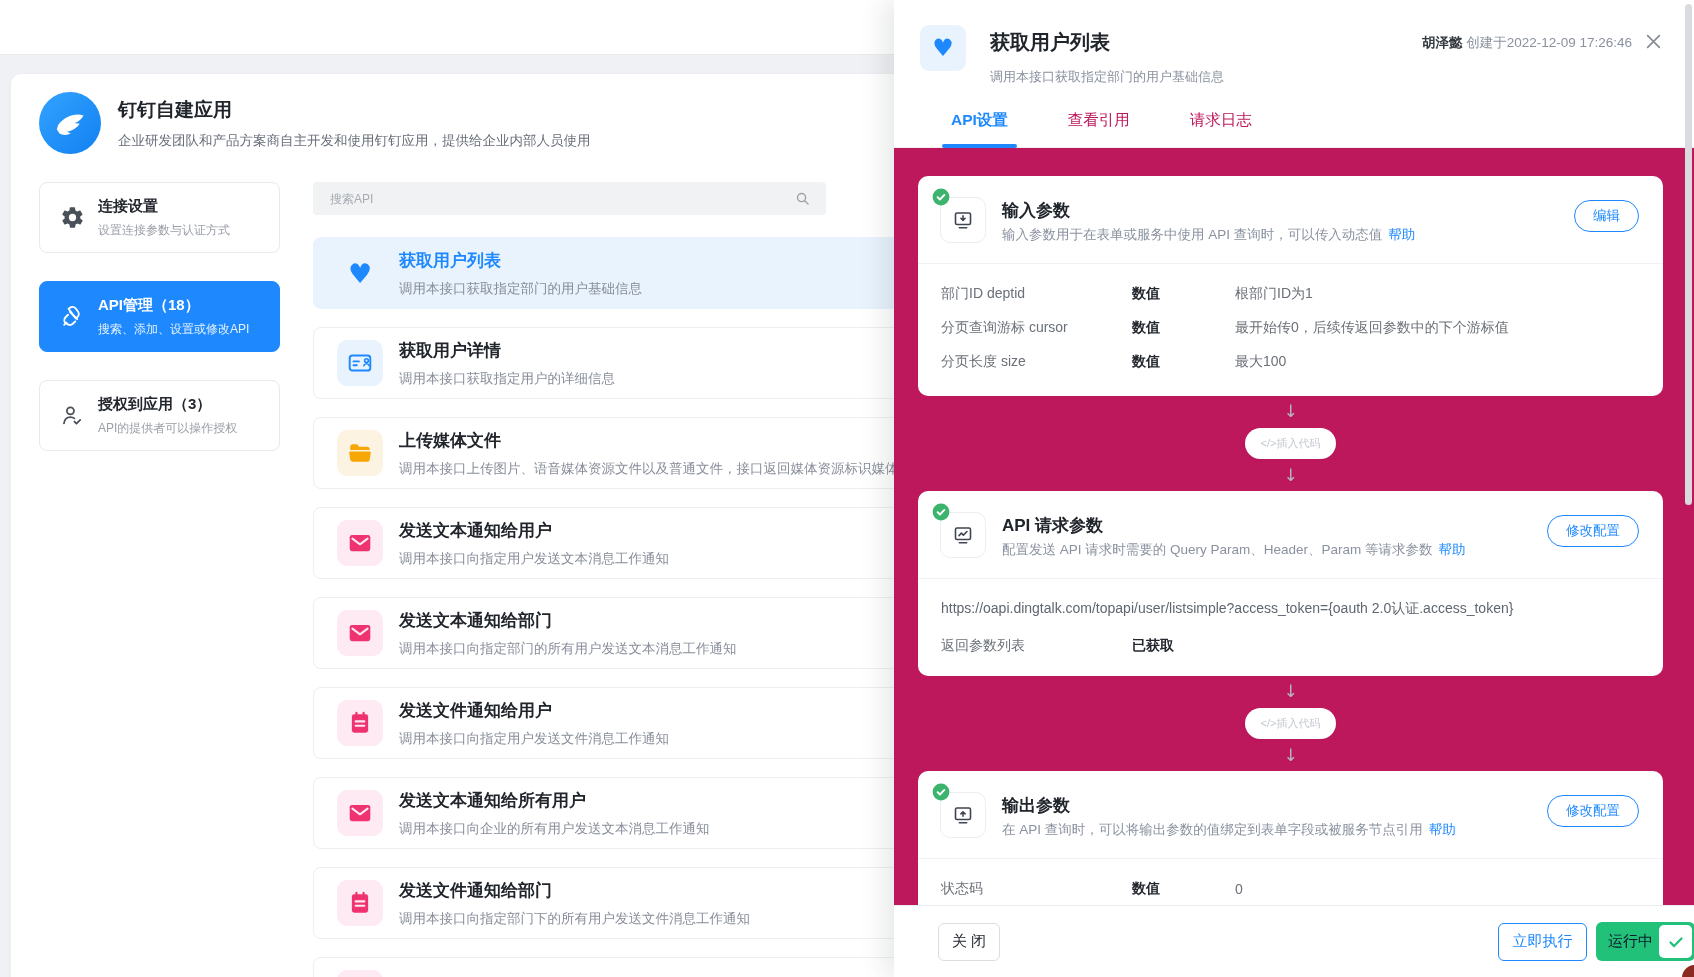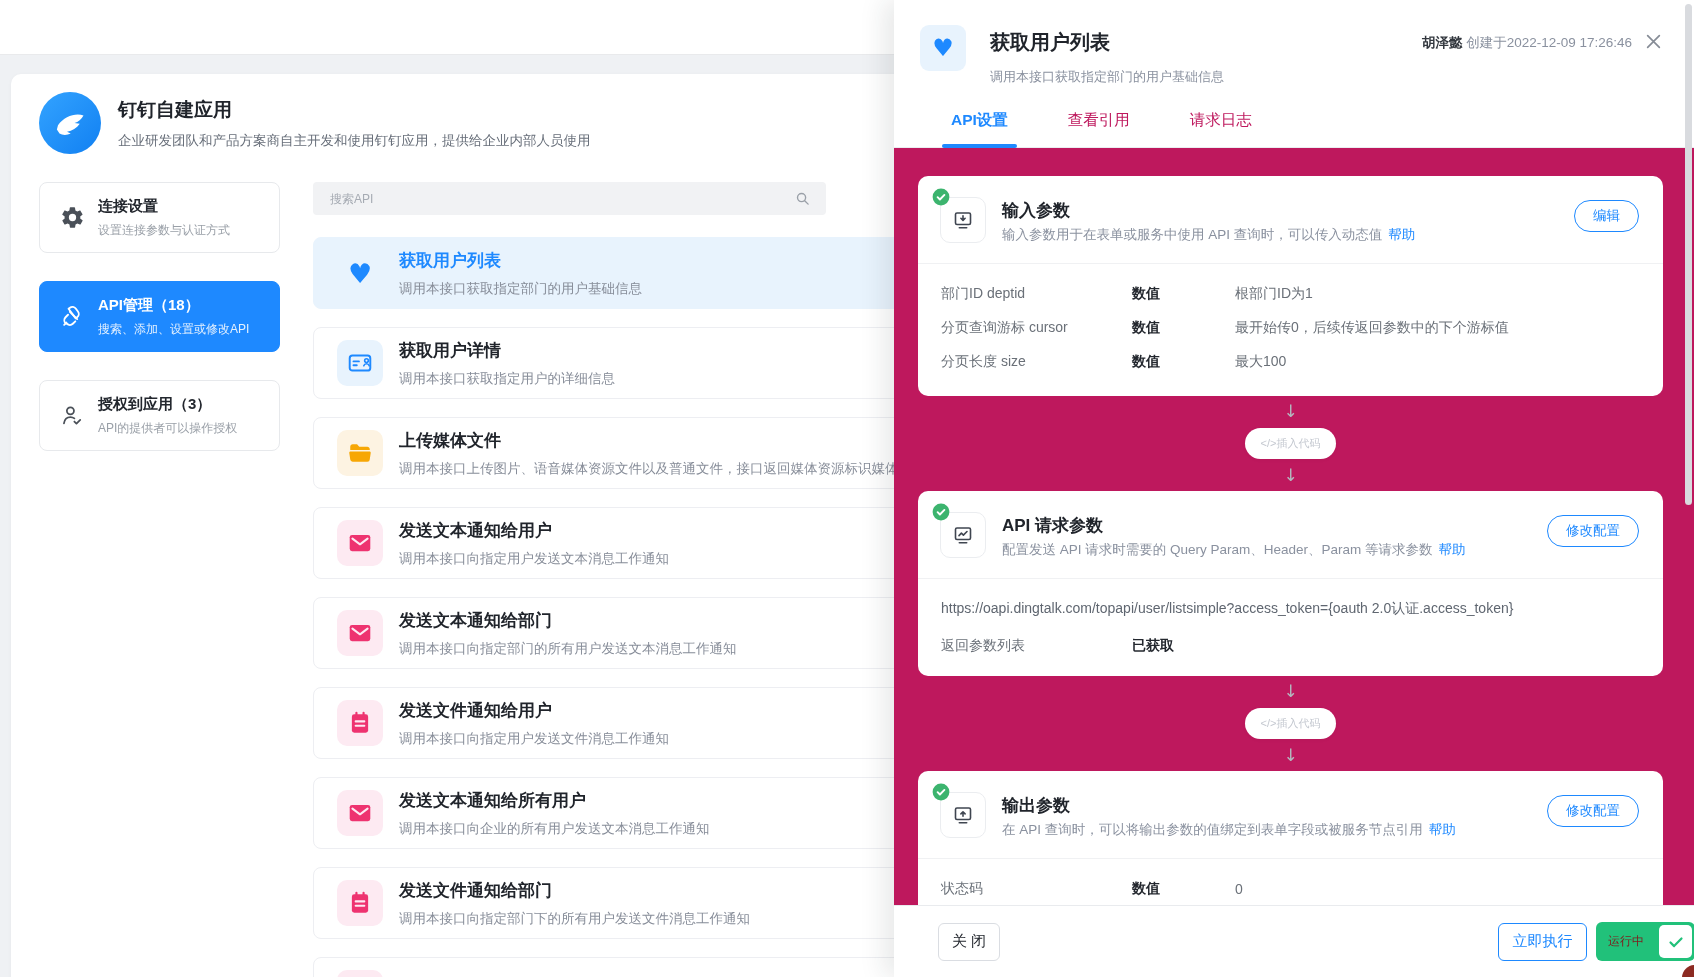--- a/index.html
+++ b/index.html
@@ -83,21 +83,21 @@
 
   .conn { width:745px; display:flex; flex-direction:column; align-items:center; padding:5px 0 6px 0; }
   .conn-arrow { color:#b4b8bf; font-size:17px; line-height:20px; height:20px; font-family:"DejaVu Sans",sans-serif; }
   .conn-pill { margin:7px 0 6px 0; background:#fff; border-radius:17px; padding:8px 16px; font-size:11px; color:#c4c8d0; box-shadow:0 1px 4px rgba(0,0,0,.04); cursor:pointer; }
 
   .dw-foot { position:absolute; left:0; bottom:0; width:842px; height:72px; background:#fff; border-top:1px solid #e9ebee; display:flex; align-items:center; padding:0 41px 0 44px; }
   .btn-close { width:62px; height:38px; background:#fff; border:1px solid #dadde2; border-radius:6px; font-size:15px; color:#23272e; font-family:inherit; cursor:pointer; }
   .foot-spacer { flex:1; }
   .btn-exec { width:89px; height:38px; background:#fff; border:1px solid #1e89ff; border-radius:6px; font-size:15px; color:#1e89ff; font-family:inherit; cursor:pointer; margin-right:9px; }
   .btn-run { width:99px; height:39px; background:#21c17a; border:none; border-radius:6px; display:flex; align-items:center; cursor:pointer; padding:0 3px 0 12px; }
-  .run-label { color:#7f1d1d; font-size:12px; font-family:inherit; }
+  .run-label { color:#0f172a; font-size:15px; font-family:inherit; }
   .run-knob { margin-left:auto; width:33px; height:33px; background:#fff; border-radius:5px; display:flex; align-items:center; justify-content:center; }
 
   .scroll-thumb { position:absolute; left:791px; top:4px; width:7px; height:501px; border-radius:4px; background:#d9dbdf; cursor:pointer; }
   .corner-dot { position:absolute; left:1682px; top:965px; width:26px; height:26px; border-radius:50%; background:#8c2a22; }
 </style>
 </head>
 <body>
 
 <div class="page">
 

